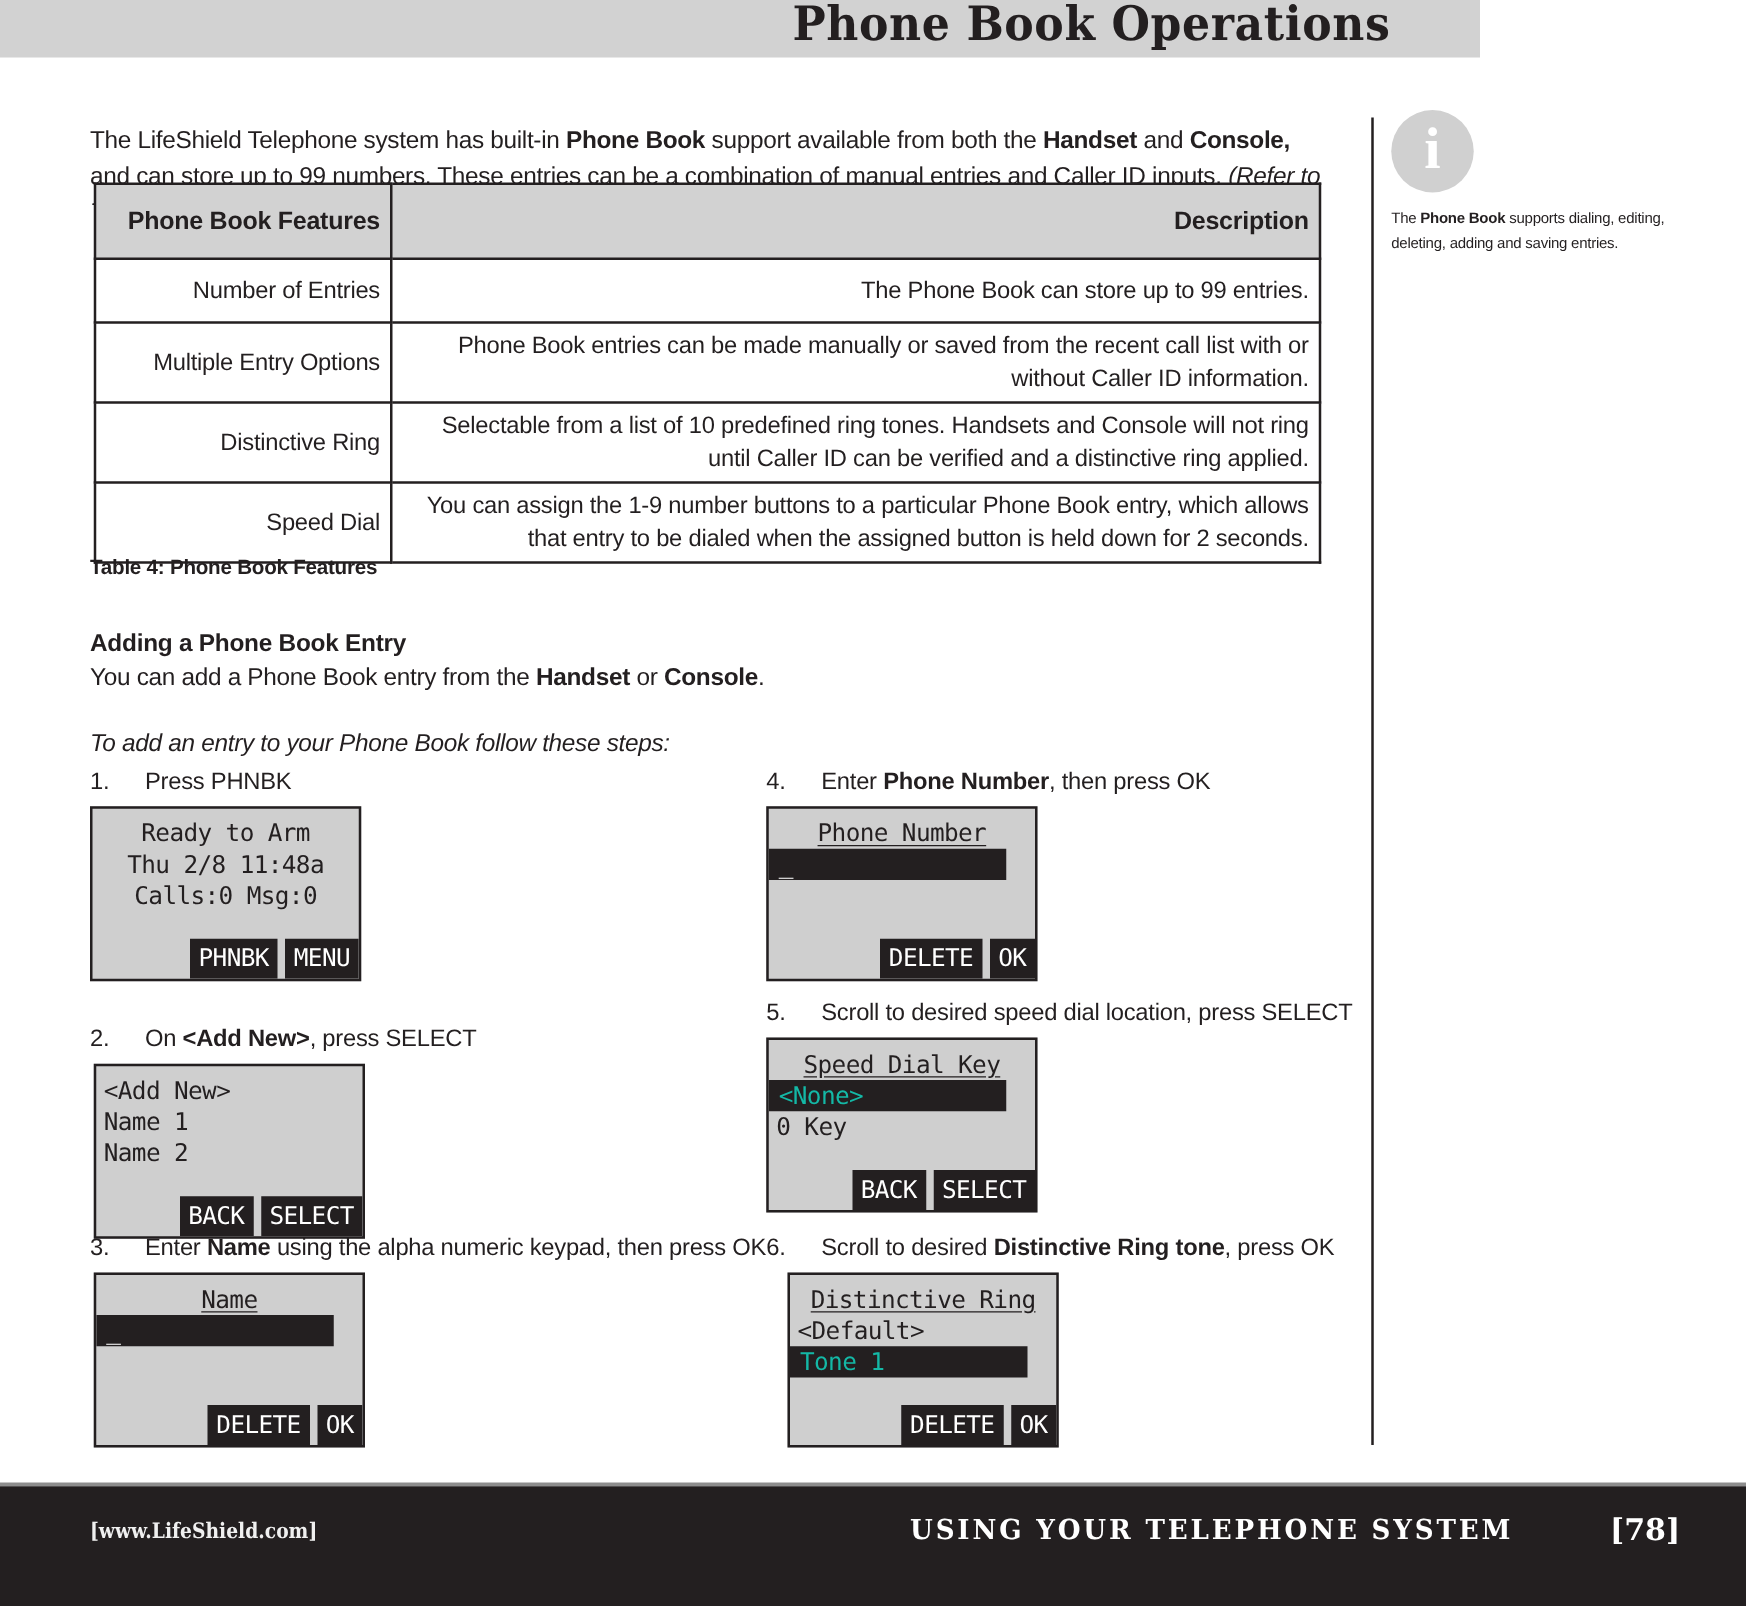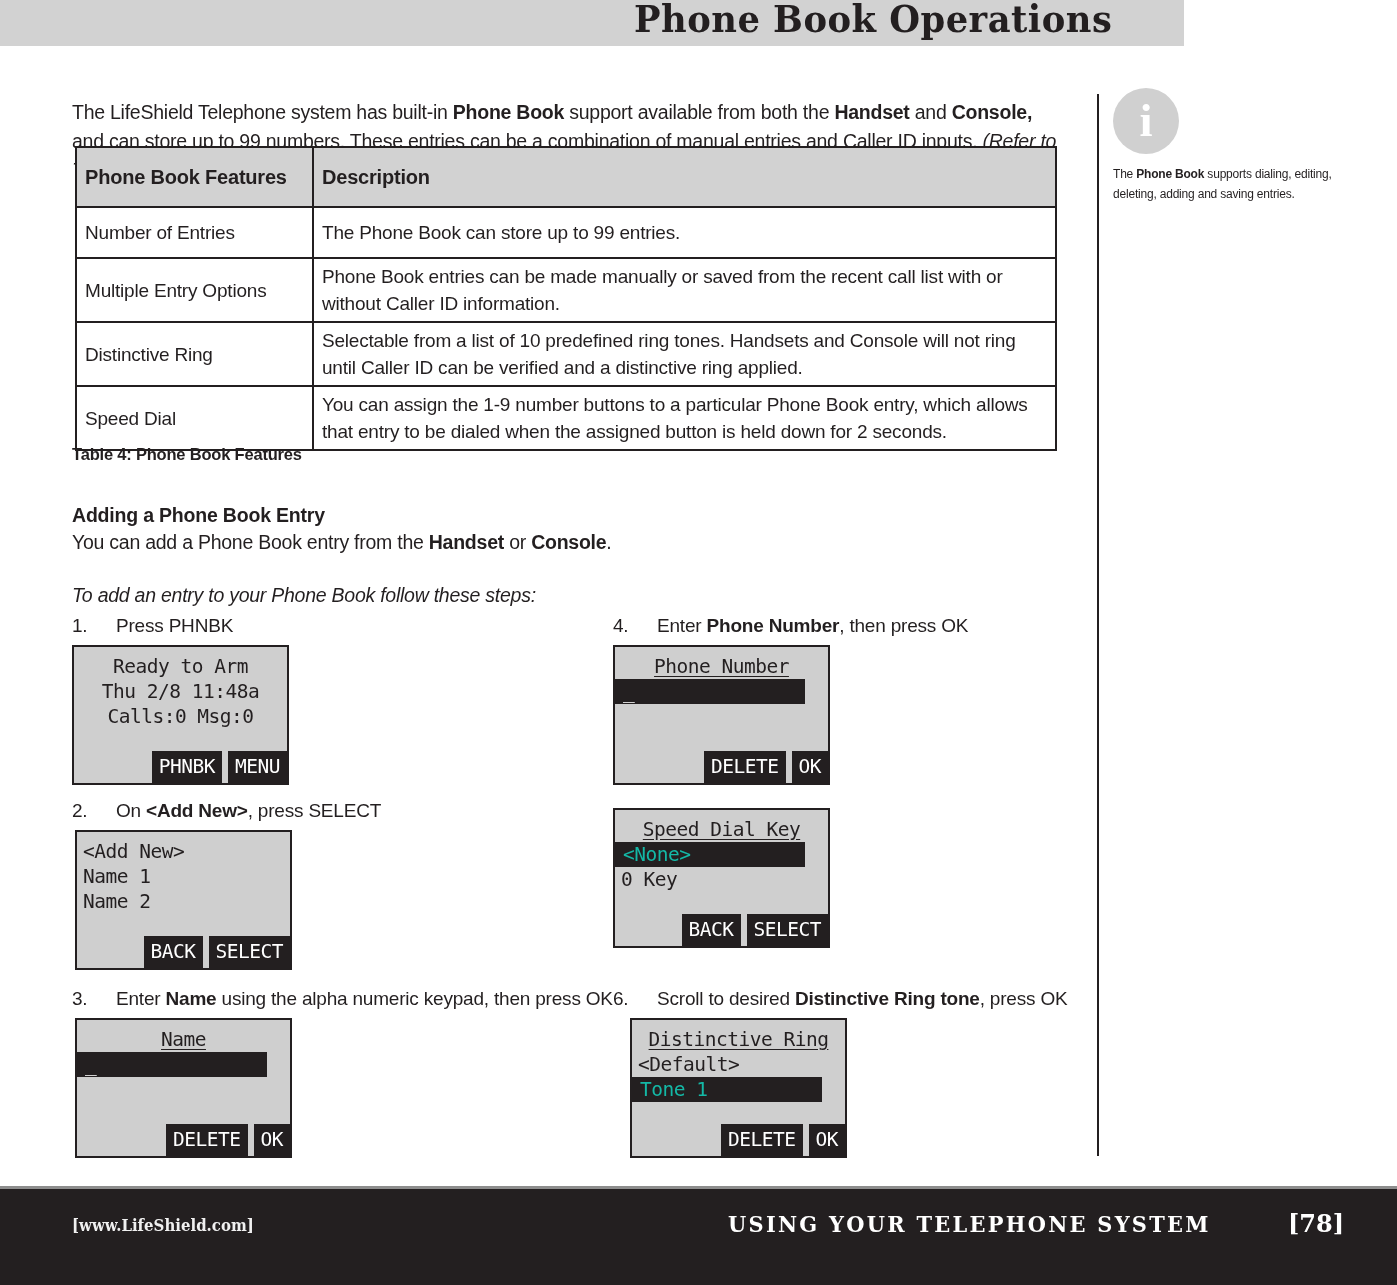--- a/index.html
+++ b/index.html
@@ -90,21 +90,21 @@
   
   .feat-table {
     position: absolute;
     left: 75px; top: 146px;
     width: 982px;
     border-collapse: collapse;
     table-layout: fixed;
   }
   .feat-table td, .feat-table th {
     border: 2px solid #231f20;
-    text-align: left;
+    text-align: right;
     vertical-align: middle;
     font-size: 19px;
     line-height: 27px;
     letter-spacing: -0.2px;
     font-weight: normal;
     padding: 4px 8px;
   }
   .feat-table thead th {
     background: #d2d2d2;
     font-weight: bold;
@@ -332,21 +332,21 @@
       <div class="lcd-line center">Calls:0 Msg:0</div>
     </div>
     <div class="lcd-softkeys">
       <div class="softkey">PHNBK</div>
       <div class="softkey last">MENU</div>
     </div>
   </div>
 </div>
 
 <div class="step" style="left:58px; top:800px;">
-  <div class="step-label" style="margin-left:14px;"><span class="num">2.</span><span>On </span><b>&lt;Add New&gt;</b><span>, press SELECT</span></div>
+  <div class="step-label" style="margin-left:14px;margin-top:21px;"><span class="num">2.</span><span>On </span><b>&lt;Add New&gt;</b><span>, press SELECT</span></div>
   <div class="lcd" style="margin-left:17px;">
     <div class="lcd-lines">
       <div class="lcd-line">&lt;Add New&gt;</div>
       <div class="lcd-line">Name 1</div>
       <div class="lcd-line">Name 2</div>
     </div>
     <div class="lcd-softkeys">
       <div class="softkey">BACK</div>
       <div class="softkey last">SELECT</div>
     </div>
@@ -377,20 +377,21 @@
       <div class="lcd-line"></div>
     </div>
     <div class="lcd-softkeys">
       <div class="softkey">DELETE</div>
       <div class="softkey last">OK</div>
     </div>
   </div>
 </div>
 
 <div class="step" style="left:613px; top:800px;">
+  <div class="step-label"><span class="num">5.</span><span>Scroll to desired speed dial location, press SELECT</span><b></b><span></span></div>
   <div class="lcd">
     <div class="lcd-lines">
       <div class="lcd-line title-ul">Speed Dial Key</div>
       <div class="lcd-line inverse">&lt;None&gt;</div>
       <div class="lcd-line">0 Key</div>
     </div>
     <div class="lcd-softkeys">
       <div class="softkey">BACK</div>
       <div class="softkey last">SELECT</div>
     </div>

